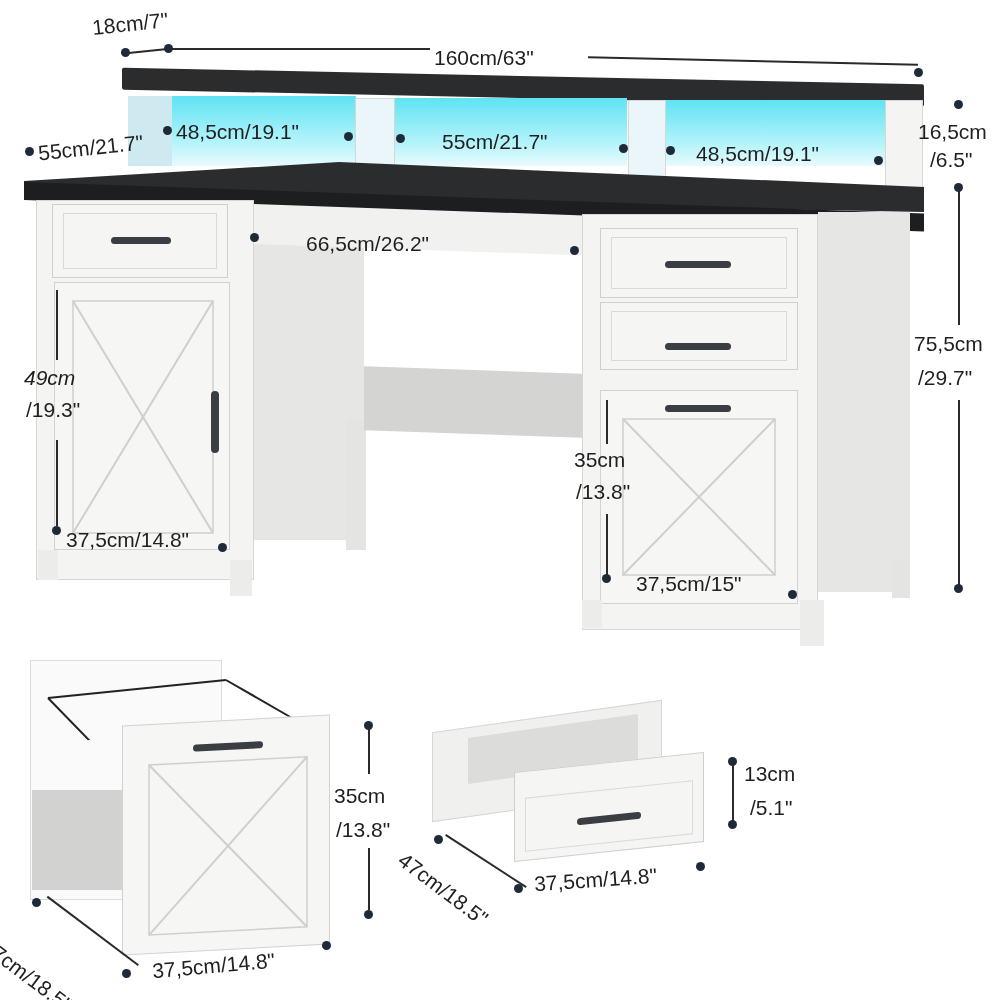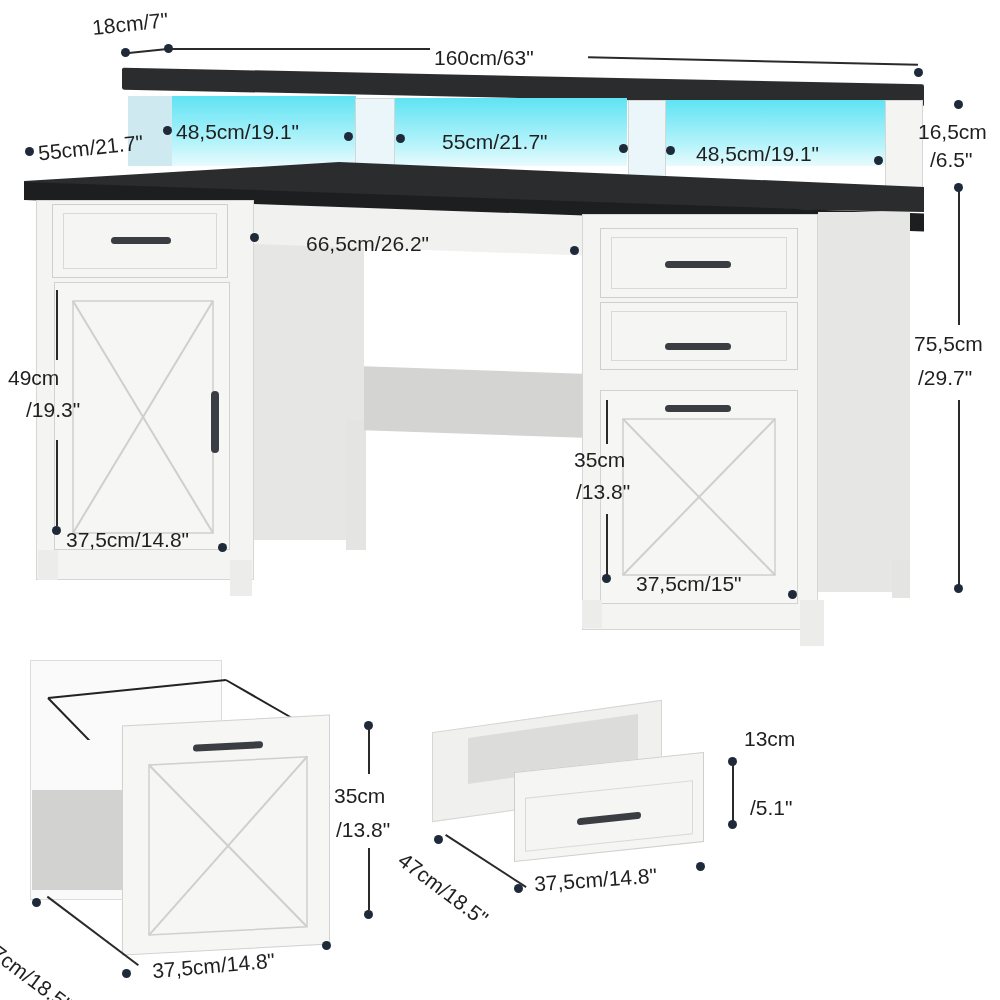--- a/index.html
+++ b/index.html
@@ -117,21 +117,21 @@
   <div class="lbl" style="left:914px;top:332px;">75,5cm</div>
   <div class="lbl" style="left:918px;top:366px;">/29.7"</div>
   <div class="line" style="left:958px;top:400px;width:1.5px;height:188px;"></div>
   <div class="dot" style="left:954px;top:584px;"></div>
 
   <div class="dot" style="left:250px;top:233px;"></div>
   <div class="lbl" style="left:306px;top:232px;">66,5cm/26.2"</div>
   <div class="dot" style="left:570px;top:246px;"></div>
 
   <div class="line" style="left:56px;top:290px;width:1.5px;height:70px;"></div>
-  <div class="lbl" style="left:8px;top:366px;">49cm</div>
+  <div class="lbl" style="left:24px;top:366px;font-style:italic;">49cm</div>
   <div class="lbl" style="left:26px;top:398px;">/19.3"</div>
   <div class="line" style="left:56px;top:440px;width:1.5px;height:86px;"></div>
   <div class="dot" style="left:52px;top:526px;"></div>
   <div class="lbl" style="left:66px;top:528px;">37,5cm/14.8"</div>
   <div class="dot" style="left:218px;top:543px;"></div>
 
   <div class="line" style="left:606px;top:400px;width:1.5px;height:44px;"></div>
   <div class="lbl" style="left:574px;top:448px;">35cm</div>
   <div class="lbl" style="left:576px;top:480px;">/13.8"</div>
   <div class="line" style="left:606px;top:514px;width:1.5px;height:62px;"></div>
@@ -174,21 +174,21 @@
     <div class="abs" style="left:4px;top:4px;width:230px;height:90px;background:#f0f0ee;border:1px solid #d6d6d4;box-sizing:border-box;transform:skewY(-8deg);"></div>
     <div class="abs" style="left:40px;top:14px;width:170px;height:46px;background:#dcdcda;transform:skewY(-8deg);"></div>
     <div class="drawer" style="left:86px;top:50px;width:190px;height:90px;transform:skewY(-6deg);">
       <div class="inner" style="top:26px;"></div>
       <div class="handle" style="left:62px;top:52px;width:64px;"></div>
     </div>
   </div>
   <div class="dot" style="left:728px;top:757px;"></div>
   <div class="line" style="left:732px;top:762px;width:1.5px;height:60px;"></div>
   <div class="dot" style="left:728px;top:820px;"></div>
-  <div class="lbl" style="left:744px;top:727px;">13cm</div>
+  <div class="lbl" style="left:744px;top:762px;">13cm</div>
   <div class="lbl" style="left:750px;top:796px;">/5.1"</div>
 
   <div class="dot" style="left:434px;top:835px;"></div>
   <div class="line" style="left:438px;top:860px;width:96px;height:1.5px;transform:rotate(33deg);"></div>
   <div class="dot" style="left:514px;top:884px;"></div>
   <div class="lbl" style="left:408px;top:848px;transform:rotate(37deg);transform-origin:left top;">47cm/18.5"</div>
   <div class="lbl" style="left:534px;top:868px;transform:rotate(-4deg);">37,5cm/14.8"</div>
   <div class="dot" style="left:696px;top:862px;"></div>
 </div>
 

